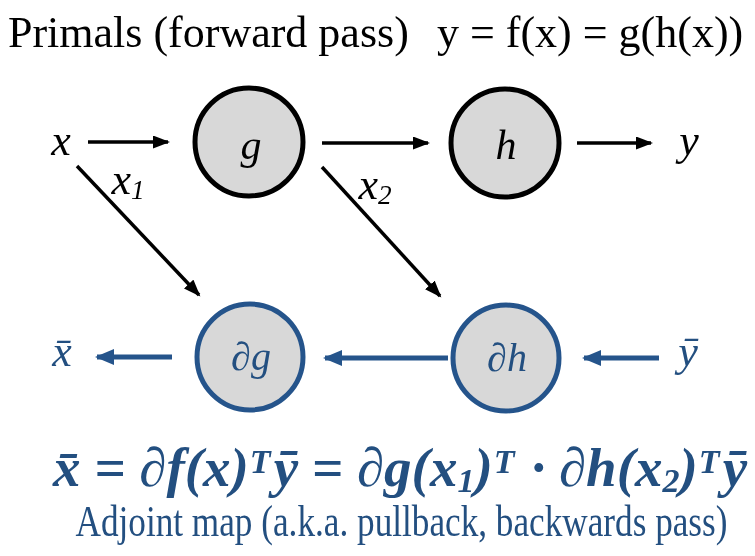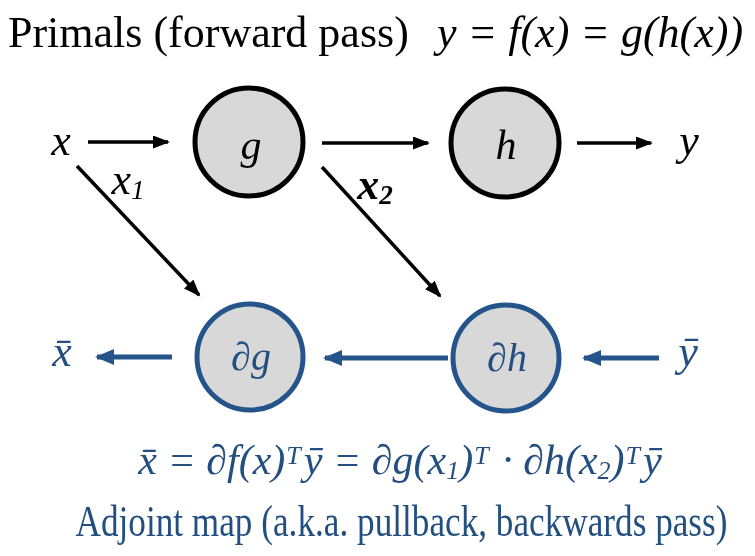--- a/index.html
+++ b/index.html
@@ -29,30 +29,31 @@
   .node-label {
     font-size: 42px;
     font-style: italic;
   }
   .var-label { font-size: 44px; font-style: italic; }
   .sub { font-size: 0.62em; font-style: italic; vertical-align: -0.18em; }
   .sup { font-size: 0.62em; font-style: italic; vertical-align: 0.38em; margin: 0 3px 0 1px; }
   .formula-forward {
     position: absolute;
     left: 437px; top: 8px;
-    font-size: 44px; font-style: italic;
+    font-size: 44px; 
     white-space: nowrap; line-height: 1.15;
   }
   .formula-adjoint {
     position: absolute;
     left: 45px; right: 0; top: 436px;
     text-align: center;
-    font-size: 42px; font-style: italic;
+    font-size: 55px; font-style: italic;
     white-space: nowrap; line-height: 1.15;
     color: #234F80;
+    font-weight: bold;
   }
   .caption-adjoint {
     position: absolute;
     left: 0; right: 0; top: 497px;
     text-align: center;
     font-size: 44px;
     white-space: nowrap; line-height: 1.15;
     color: #234F80;
     transform: scaleX(0.8);
     transform-origin: 50% 50%;
@@ -96,21 +97,21 @@
 
   <div class="title" style="left:8px; top:8px;">Primals (forward pass)</div>
 
   <div class="formula-forward">y = f(x) = g(h(x))</div>
 
   <div class="lbl var-label" style="left:61px; top:141px;">x</div>
   <div class="lbl var-label" style="left:689px; top:141px;">y</div>
 
   <div class="lbl var-label" style="left:128px; top:181px;"><span class="math">x</span><span class="sub">1</span></div>
 
-  <div class="lbl var-label" style="left:375px; top:186px;font-weight:bold;"><span class="math">x</span><span class="sub">2</span></div>
+  <div class="lbl var-label" style="left:375px; top:186px;"><span class="math">x</span><span class="sub">2</span></div>
 
   <div class="lbl node-label" style="left:251px; top:145px;">g</div>
   <div class="lbl node-label" style="left:506px; top:145px;">h</div>
   <div class="lbl node-label blue" style="left:251px; top:357px; font-size:40px;">∂g</div>
   <div class="lbl node-label blue" style="left:507px; top:358px; font-size:40px;">∂h</div>
 
   <div class="lbl var-label blue" style="left:62px; top:352px;">x̄</div>
   <div class="lbl var-label blue" style="left:688px; top:352px;">ȳ</div>
 
   <div class="formula-adjoint"><span>x̄ = ∂f(x)</span><span class="sup">T</span><span>ȳ = ∂g(x</span><span class="sub">1</span><span>)</span><span class="sup">T</span><span> · ∂h(x</span><span class="sub">2</span><span>)</span><span class="sup">T</span><span>ȳ</span></div>

